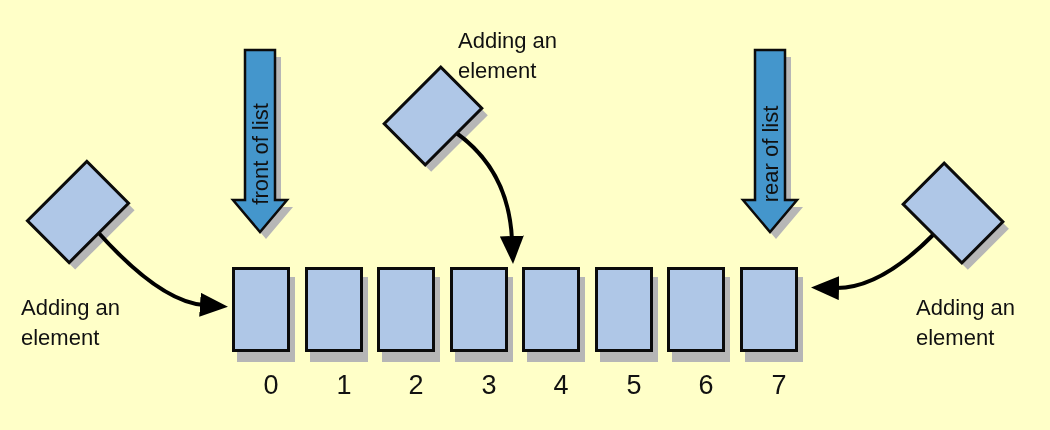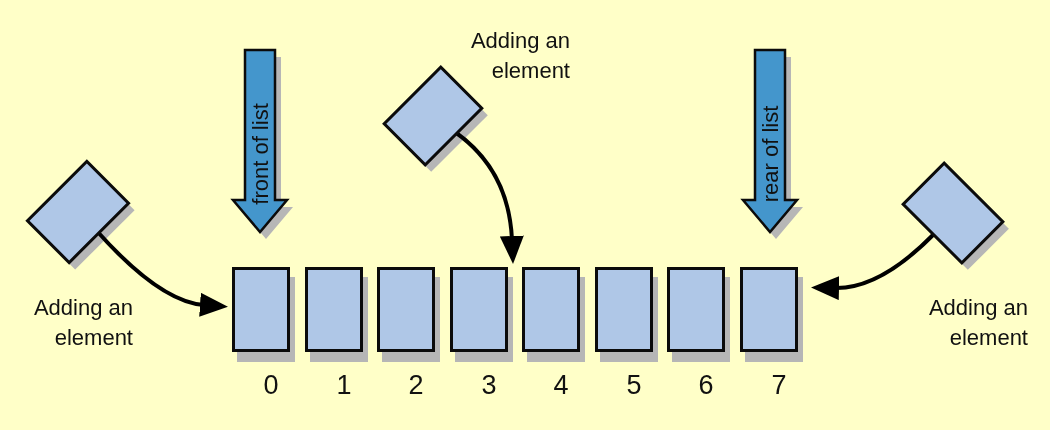--- a/index.html
+++ b/index.html
@@ -31,21 +31,21 @@
     top: 372px;
     width: 58px;
     text-align: center;
     font-size: 27px;
     line-height: 27px;
     color: #111;
   }
   .lbl {
     position: absolute;
     width: 112px;
-    text-align: right;
+    text-align: left;
     font-size: 22px;
     line-height: 30px;
     color: #111;
   }
   .arrow-label {
     font-size: 22px;
     fill: #111;
     font-family: "Liberation Sans", sans-serif;
   }
 </style>

